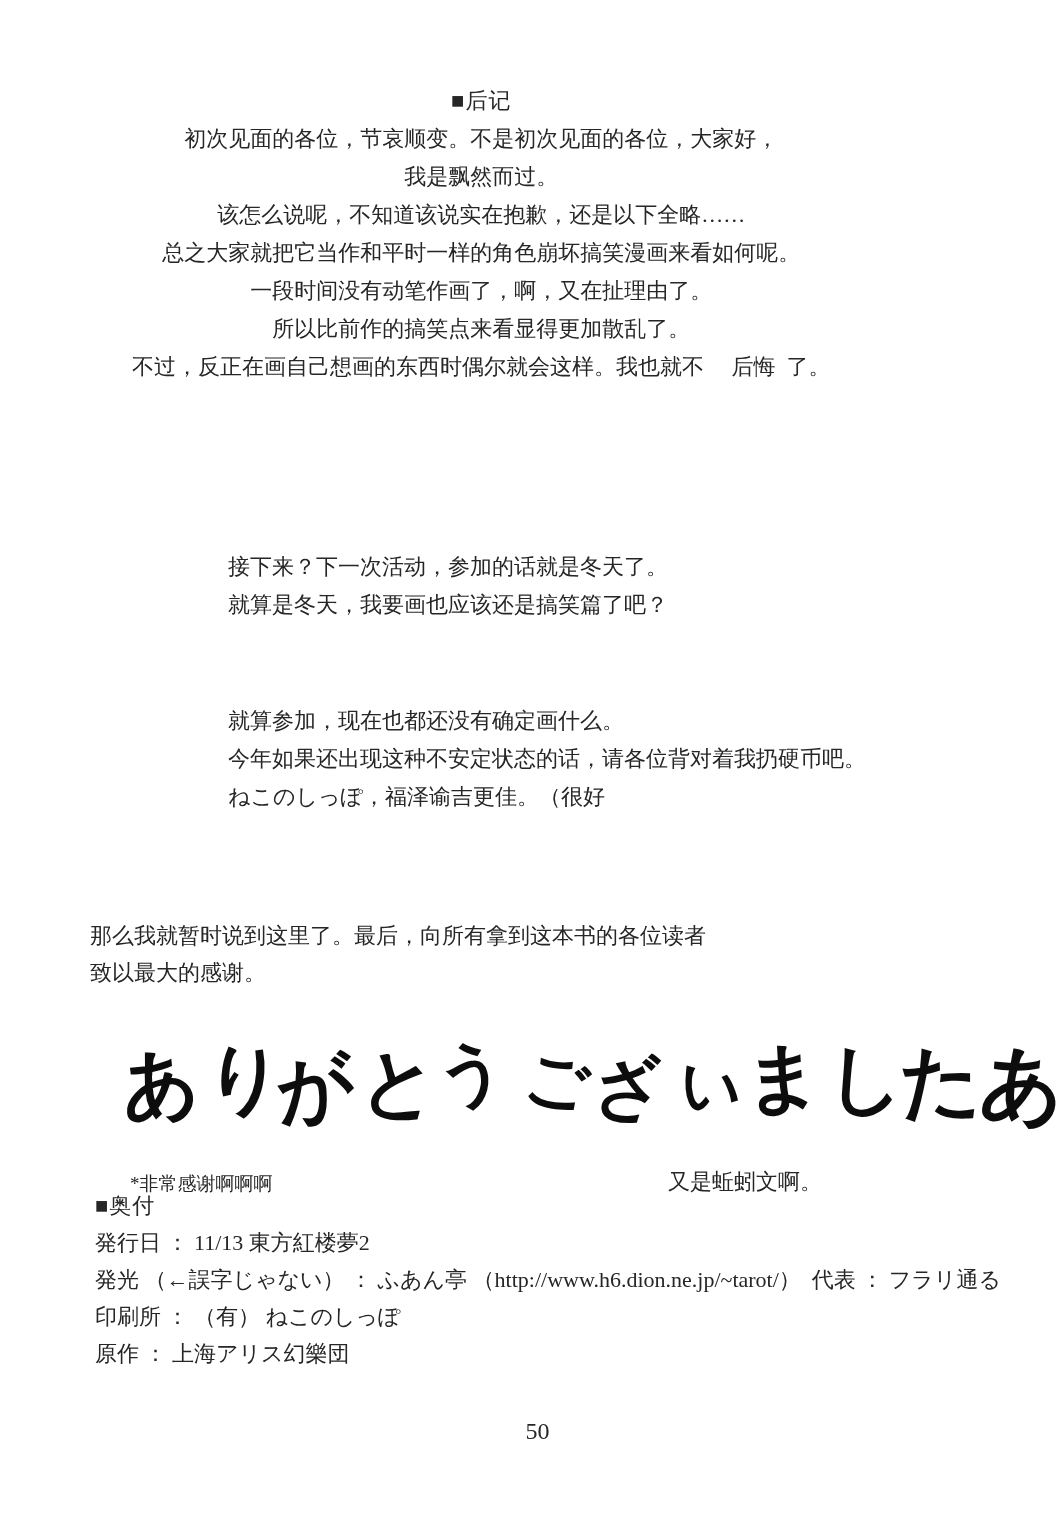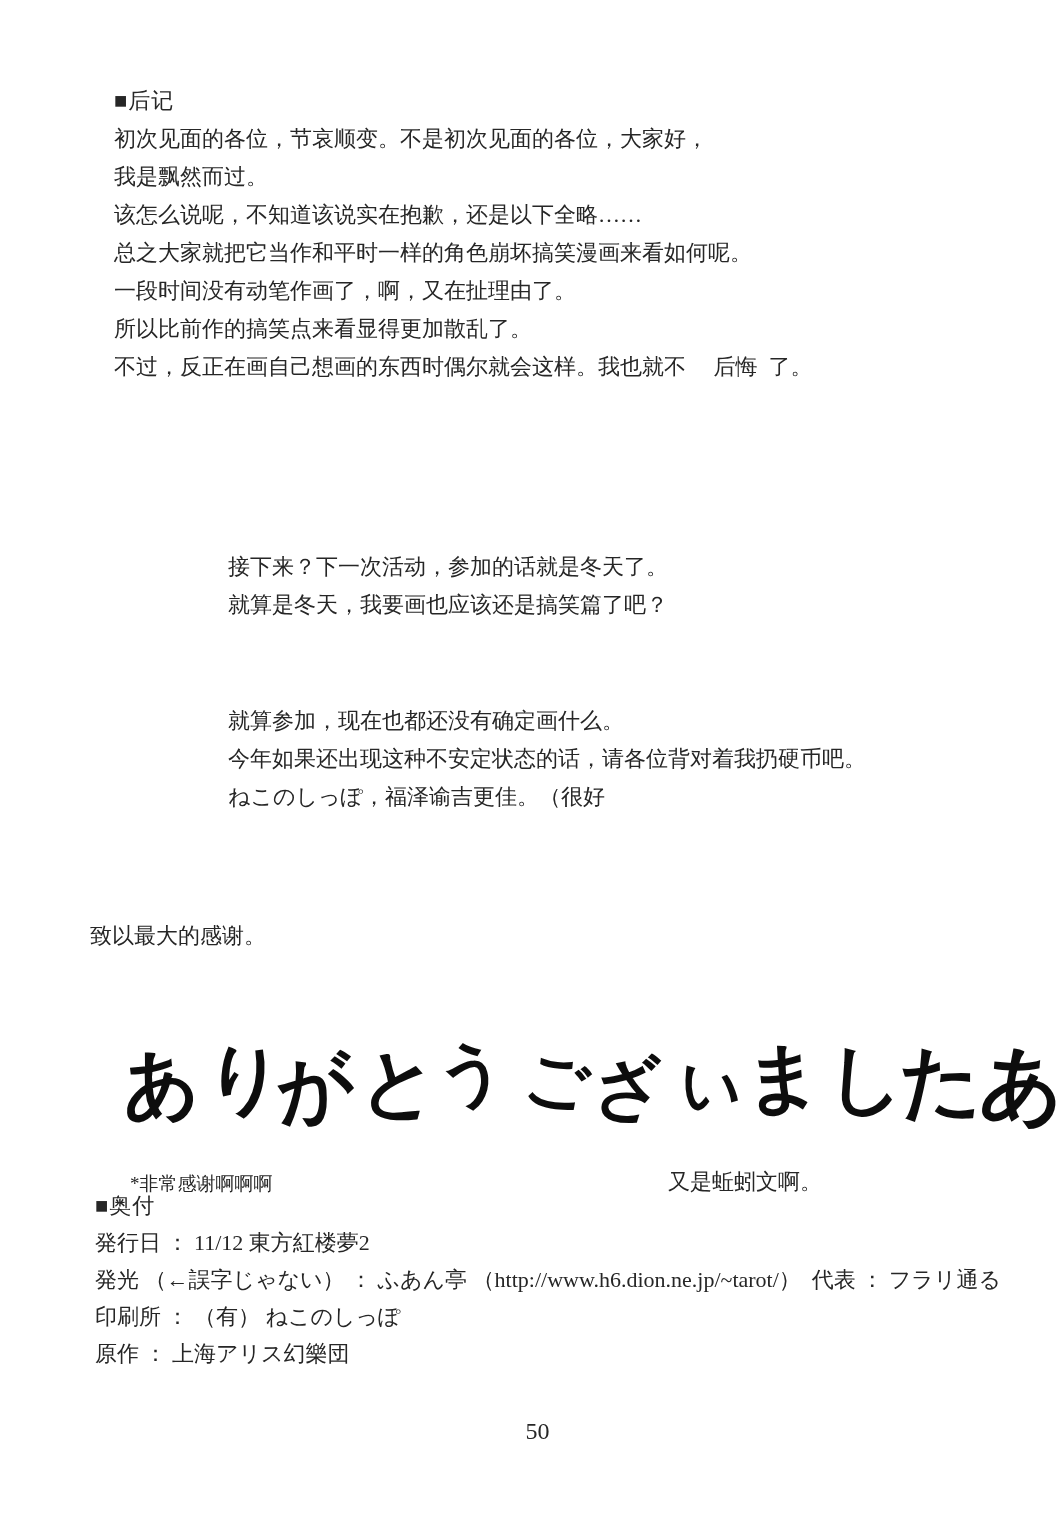--- a/index.html
+++ b/index.html
@@ -20,21 +20,21 @@
     position: absolute;
     font-size: 22px;
     line-height: 38px;
   }
   .line {
     white-space: pre;
   }
   .heading {
     letter-spacing: 1px;
   }
-  .b1 { left: 114px; top: 82px; }
+  .b1 { left: 132px; top: 82px; text-align: center; }
   .b2 { left: 228px; top: 548px; }
   .b3 { left: 228px; top: 702px; }
   .b4 { left: 90px;  top: 917px; line-height: 37px; }
   .colophon { left: 95px; top: 1187px; line-height: 37px; }
   .colophon .line { margin-bottom: 0; }
 
   .hand {
     position: absolute;
     left: 125px;
     top: 1015px;
@@ -115,20 +115,21 @@
       <div class="line">就算是冬天，我要画也应该还是搞笑篇了吧？</div>
     </div>
 
   <div class="block b3">
       <div class="line">就算参加，现在也都还没有确定画什么。</div>
       <div class="line">今年如果还出现这种不安定状态的话，请各位背对着我扔硬币吧。</div>
       <div class="line">ねこのしっぽ，福泽谕吉更佳。（很好</div>
     </div>
 
   <div class="block b4">
+      <div class="line">那么我就暂时说到这里了。最后，向所有拿到这本书的各位读者</div>
       <div class="line">致以最大的感谢。</div>
     </div>
 
   <div class="hand">
       <span>あ</span>
       <span>り</span>
       <span>が</span>
       <span>と</span>
       <span>う</span>
       <span>ご</span>
@@ -140,21 +141,21 @@
       <span>あ</span>
     </div>
 
   <div class="caption">*非常感谢啊啊啊</div>
 
   <div class="sidenote">又是蚯蚓文啊。</div>
 
   <div class="block colophon">
     <div class="line heading">■奥付</div>
     <div>
-        <div class="line">発行日 ： 11/12 東方紅楼夢2</div>
+        <div class="line">発行日 ： 11/13 東方紅楼夢2</div>
         <div class="line">発光 （←誤字じゃない） ： ふあん亭 （http://www.h6.dion.ne.jp/~tarot/）  代表 ： フラリ通る</div>
         <div class="line">印刷所 ： （有） ねこのしっぽ</div>
         <div class="line">原作 ： 上海アリス幻樂団</div>
       </div>
   </div>
 
   <div class="pagenum">50</div>
 
 </div>
 

